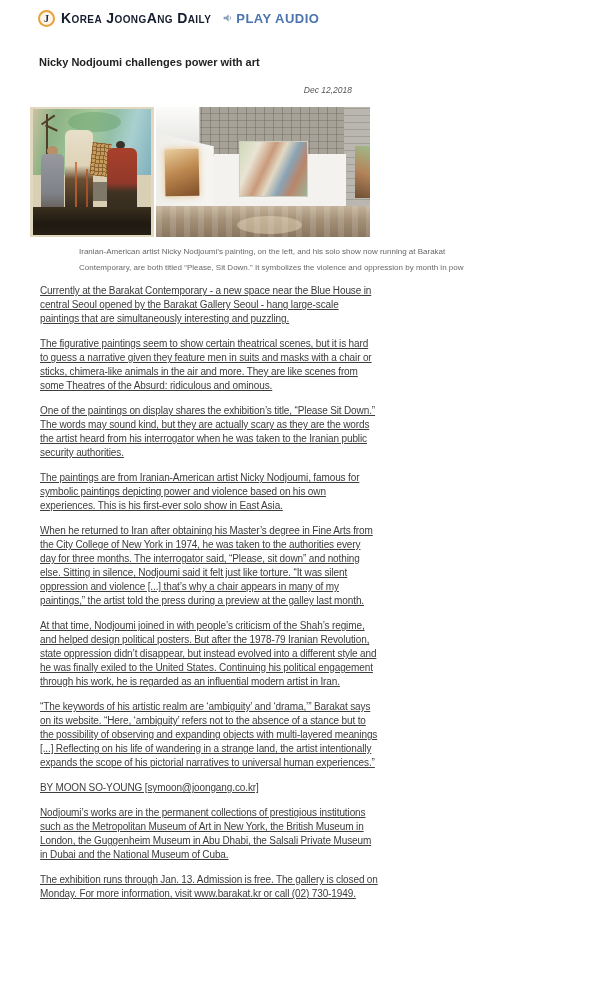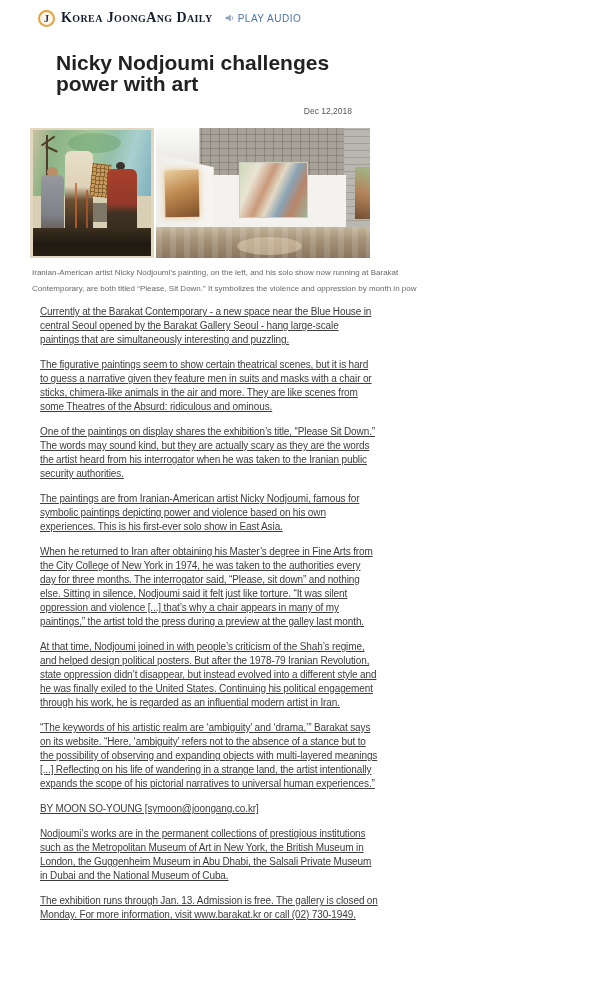--- a/index.html
+++ b/index.html
@@ -12,42 +12,42 @@
 
   
   .hdr { display: flex; align-items: center; padding: 6px 0 0 38px; height: 24px; }
   .logo-circle {
     width: 13px; height: 13px; border: 2px solid #e9a13b; border-radius: 50%;
     background: #fdf6ea; color: #24314f; font-family: "Liberation Serif", serif;
     font-weight: bold; font-size: 10px; line-height: 13px; text-align: center;
     flex: 0 0 auto;
   }
   .brand {
-    margin-left: 6px; font-family: Liberation Serif, serif; font-weight: bold;
+    margin-left: 6px; font-family: Liberation Sans, sans-serif; font-weight: bold;
     font-variant: small-caps; letter-spacing: .4px; font-size: 14px; color: #161d2e;
   }
   .play-audio {
     margin-left: 12px; display: flex; align-items: center; gap: 3px;
     border: none; background: transparent; cursor: pointer; padding: 0;
   }
   .play-audio svg { width: 10px; height: 10px; }
   .play-audio span {
-    color: #4b74ae; font-size: 10px; font-weight: normal; letter-spacing: .5px;
+    color: #4b74ae; font-size: 13px; font-weight: bold; letter-spacing: .5px;
     font-family: "Liberation Sans", sans-serif;
   }
 
   
   h1.title {
-    margin: 22px 0 0 56px; width: 340px;
-    font-size: 21px; line-height: 21px; font-weight: bold; color: #222222;
+    margin: 22px 0 0 39px; width: 340px;
+    font-size: 11px; line-height: 21px; font-weight: bold; color: #222222;
     letter-spacing: 0;
   }
   .date {
     margin: 12px 0 0 40px; width: 312px; text-align: right;
-    font-size: 8.5px; color: #555555;
+    font-size: 8.5px; color: #555555; font-style: italic;
   }
 
   
   .photos { margin: 12px 0 0 30px; width: 340px; height: 130px; display: flex; gap: 2px; }
   .ph { position: relative; height: 130px; overflow: hidden; }
   .ph * { position: absolute; }
   .ph-left  { width: 124px; background: #e2d7bf; }
   .ph-right { width: 214px; background: #efeeeb; }
 
   
@@ -97,21 +97,21 @@
     background: linear-gradient(200deg,#9eba8a 0%,#b4845a 50%,#6e4f33 100%); }
   .pr-floor { left: 0; right: 0; bottom: 0; height: 24%;
     background: linear-gradient(180deg,#c3b39a 0%,#a28f75 45%,#8a765e 100%); }
   .pr-floor::after { content: ""; position: absolute; inset: 0;
     background: repeating-linear-gradient(90deg, rgba(255,255,255,.13) 0 6px, transparent 6px 14px); }
   .pr-glow { left: 38%; bottom: 2%; width: 30%; height: 14%;
     background: rgba(238,220,190,.45); border-radius: 50%; }
 
   
   .caption { margin: 7px 0 0 32px; font-size: 8px; line-height: 15.5px; color: #686868; }
-  .caption div { white-space: nowrap; }
+  .caption div { white-space: nowrap; margin-left: 47px; }
 
   
   .body-text { margin: 9px 0 0 40px; width: 338px; text-decoration: underline; }
   .body-text p {
     margin: 0 0 11px 0; font-size: 10px; line-height: 14px; color: #3d3d3d;
     letter-spacing: -0.1px; word-spacing: -0.2px;
   }
 </style>
 </head>
 <body>

